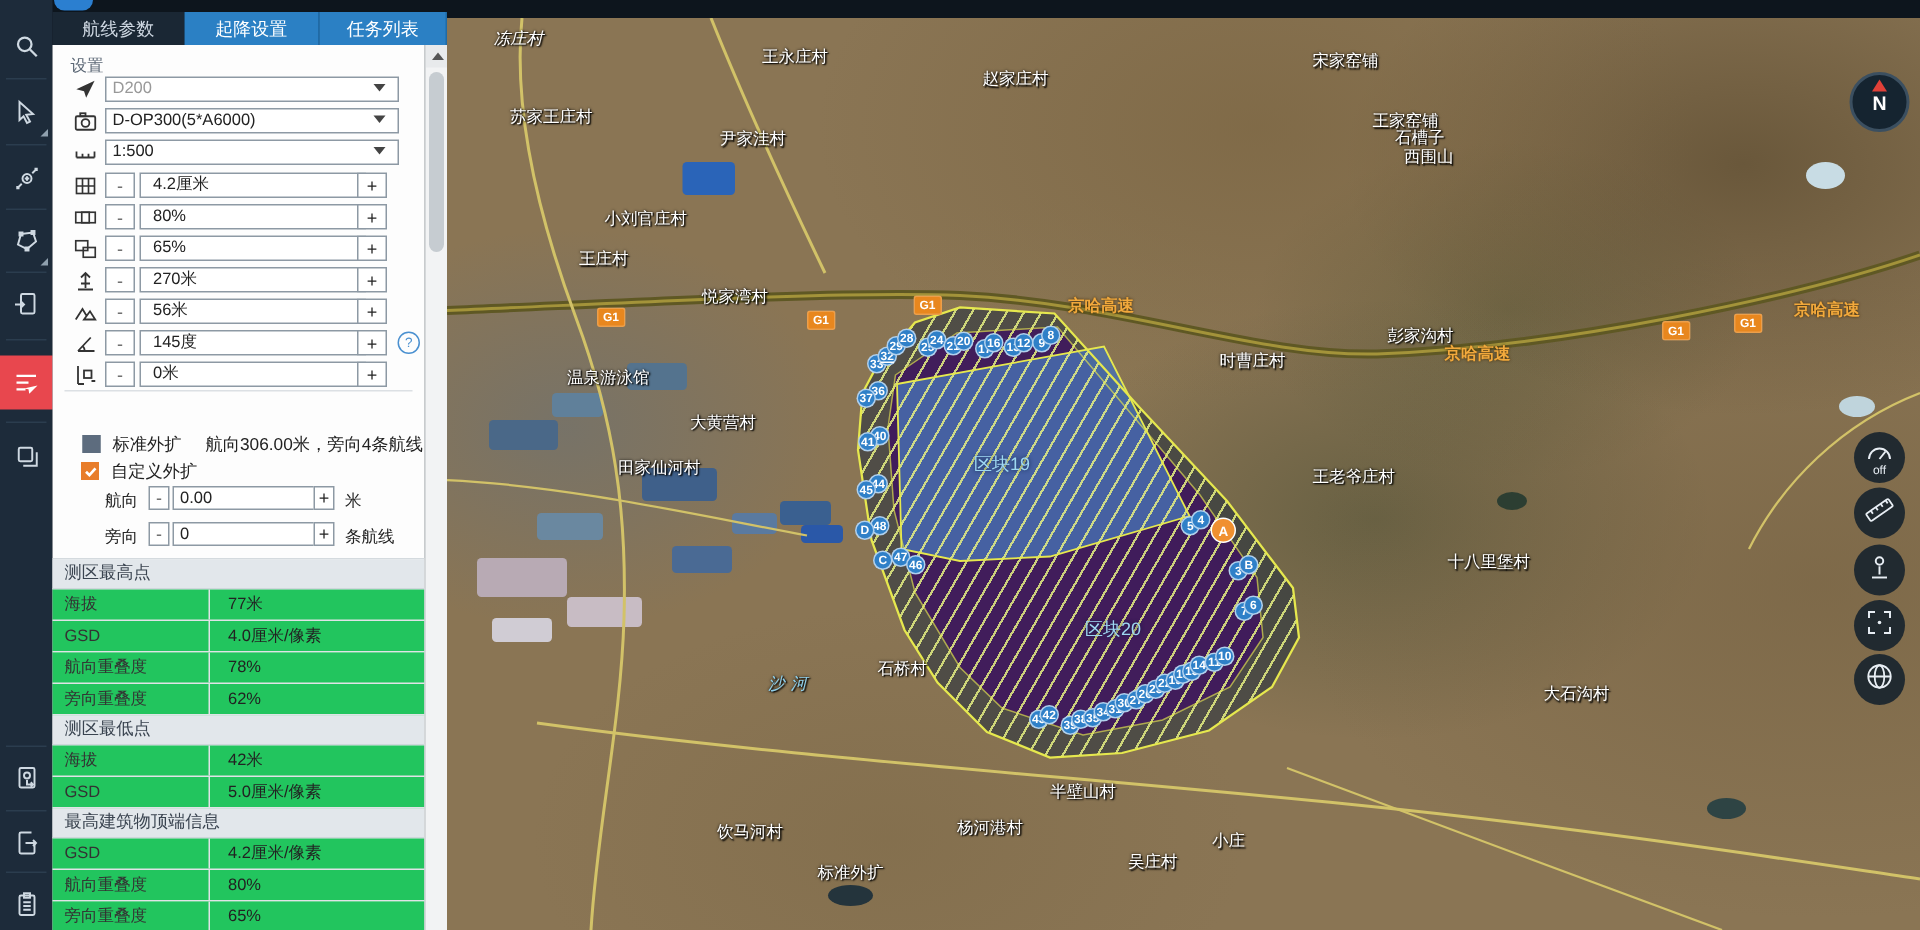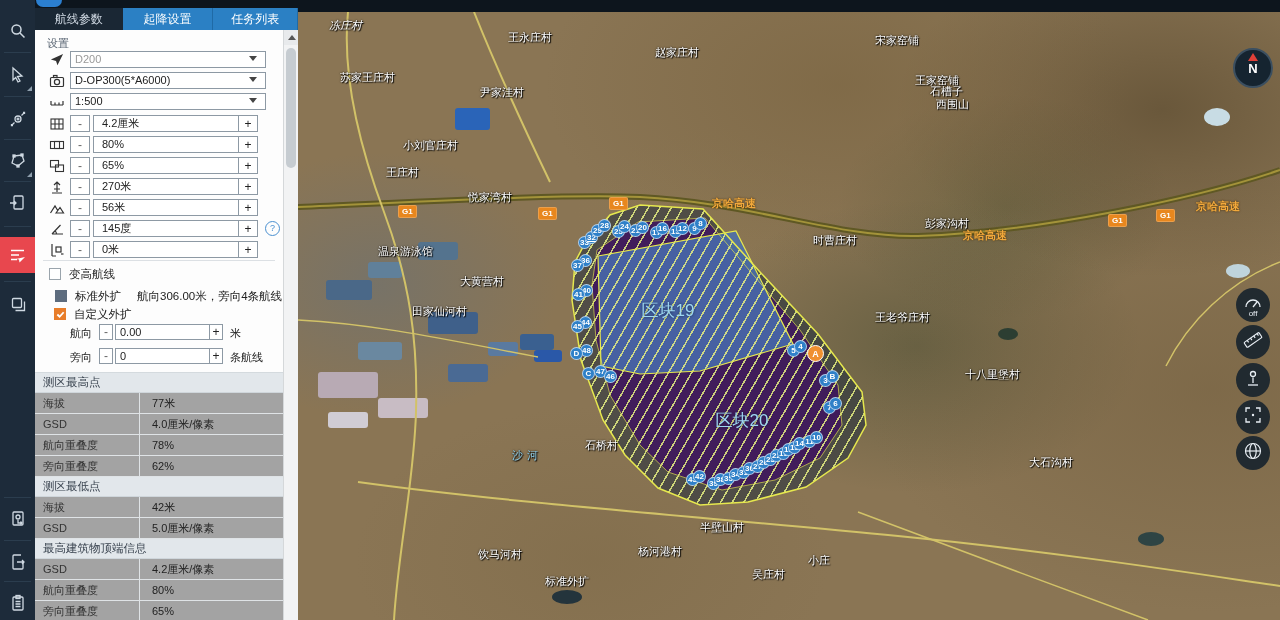--- a/index.html
+++ b/index.html
@@ -50,21 +50,21 @@
   .ckinfo{margin-left:16px;font-size:11.5px;color:#222;}
   .inlrow{position:absolute;left:0;width:248px;height:16px;}
   .inlrow .rlabel{position:absolute;left:35px;top:2px;}
   .inlrow .sbtn.minus{left:64px;width:14px;height:16px;}
   .inlrow .rinput{position:absolute;left:80px;top:0;width:92px;height:14px;border:1px solid #8d99a4;background:#fff;line-height:14px;padding-left:4px;}
   .inlrow .sbtn.plus{left:174px;width:14px;height:16px;}
   .inlrow .runit{position:absolute;left:195px;top:2px;}
   #info-tables{position:absolute;left:0;top:342px;width:248px;border-top:1px solid #d4dade;}
   .thead{height:19px;line-height:19px;background:#e2e7eb;color:#3a4450;padding-left:8px;
          border-bottom:1px solid #cfd6db;font-size:11.5px;}
-  .trow{height:20px;line-height:20px;border-bottom:1px solid #dfe3e6;display:flex;background:#a3a3a3;}
+  .trow{height:20px;line-height:20px;border-bottom:1px solid #dfe3e6;display:flex;background:#22c55e;}
   .tlabel{width:96px;padding-left:8px;border-right:1px solid #dfe3e6;color:#333;}
   .tval{padding-left:12px;color:#222;}
   
   #pscroll{position:absolute;left:283px;top:30px;width:15px;height:590px;background:#f2f3f4;border-left:1px solid #d5d8da;box-sizing:border-box;}
   #pscroll .up{position:absolute;left:0;top:0;width:15px;height:15px;background:#e8eaec;display:flex;align-items:center;justify-content:center;}
   #pscroll .up b{width:0;height:0;border-left:4px solid transparent;border-right:4px solid transparent;border-bottom:5px solid #555;}
   #pscroll .thumb{position:absolute;left:2px;top:18px;width:10px;height:120px;background:#c6ccd1;border-radius:5px;}
   
   #map{position:absolute;left:298px;top:12px;width:982px;height:608px;overflow:hidden;
        background-color:#8a7554;
@@ -88,26 +88,26 @@
   .fo-purple{background:rgba(62,16,98,0.78);
     clip-path:polygon(45px 54px,86px 26px,153px 22px,248px 134px,286px 189px,290px 229px,268px 262px,223px 284px,170px 294px,116px 276px,88px 249px,58px 199px,44px 144px,40px 89px);}
   .fo-blue{background:rgba(72,112,178,0.82);
     clip-path:polygon(46px 60px,184px 35px,241px 148px,148px 175px,88px 178px,49px 170px);}
   .fo-stripes{background:repeating-linear-gradient(120deg, rgba(228,238,130,0) 0 8.5px, rgba(228,238,130,0.85) 8.5px 10px);
     clip-path:polygon(31px 51px,58px 19px,88px 9px,151px 13px,208px 76px,266px 138px,310px 196px,314px 229px,296px 262px,254px 291px,196px 306px,148px 309px,106px 292px,73px 259px,51px 224px,29px 164px,20px 104px,23px 66px);}
   .wp{position:absolute;width:13px;height:13px;margin:-7px 0 0 -7px;border-radius:50%;
       background:#2f80c8;border:1px solid rgba(220,235,250,0.75);color:#fff;font-size:8px;font-weight:bold;
       display:flex;align-items:center;justify-content:center;box-sizing:border-box;}
   .wp.home{width:17px;height:17px;margin:-9px 0 0 -9px;background:#f09030;border-color:#fff;font-size:9px;}
-  .blocklabel{position:absolute;transform:translate(-50%,-50%);color:#9fd8f2;font-size:17px;
+  .blocklabel{position:absolute;transform:translate(-50%,-50%);color:#9fd8f2;font-size:12px;
       text-shadow:0 0 3px rgba(10,30,60,0.9);white-space:nowrap;}
   .mlabel{position:absolute;color:#fff;font-size:11px;white-space:nowrap;
       text-shadow:0 0 2px #000,1px 1px 1px #000;}
   .mlabel.road{color:#f2a93c;font-weight:bold;text-shadow:0 0 2px #402800;}
-  .mlabel.water{color:#8fd0ec;letter-spacing:4px;}
+  .mlabel.water{color:#8fd0ec;font-style:italic;letter-spacing:4px;}
   .mbadge{position:absolute;background:#e8871e;border:1px solid #fff3;color:#fff;font-size:8px;font-weight:bold;
       padding:0 3px;border-radius:2px;line-height:11px;text-shadow:none;}
   
   #compass{position:absolute;left:935px;top:36px;width:40px;height:40px;border-radius:50%;
       background:#152430;border:2px solid #3b4f60;box-sizing:border-box;}
   #compass .n{position:absolute;left:0;top:11px;width:36px;text-align:center;color:#fff;font-size:13px;font-weight:bold;}
   #compass .arrow{position:absolute;left:13px;top:3px;width:0;height:0;border-left:5px solid transparent;
       border-right:5px solid transparent;border-bottom:8px solid #e04038;}
   .mctrl{position:absolute;left:938px;width:34px;height:34px;border-radius:50%;background:rgba(16,30,44,0.85);
       display:flex;align-items:center;justify-content:center;flex-direction:column;color:#e8eef4;}
@@ -330,24 +330,20 @@
             <path d="M12,12 h2.5"></path>
           </svg>
         </span>
       <button class="sbtn minus">-</button>
       <div class="sval">0米</div>
       <button class="sbtn plus">+</button>
     </div>
 
     <div class="pdivider"></div>
 
-    <div class="ckrow" style="top:236px">
-      <span class="ckbox"></span>
-      <span class="cklabel">变高航线</span>
-    </div>
     <div class="ckrow" style="top:258px">
       <span class="ckbox swatch"></span>
       <span class="cklabel">标准外扩</span>
       <span class="ckinfo">航向306.00米，旁向4条航线</span>
     </div>
     <div class="ckrow" style="top:276px">
       <span class="ckbox orange">
         <svg width="9" height="9" viewBox="0 0 10 10" fill="none" stroke="#fff" stroke-width="2">
             <path d="M1.5,5 L4,7.5 L8.5,2.5"></path>
           </svg>

